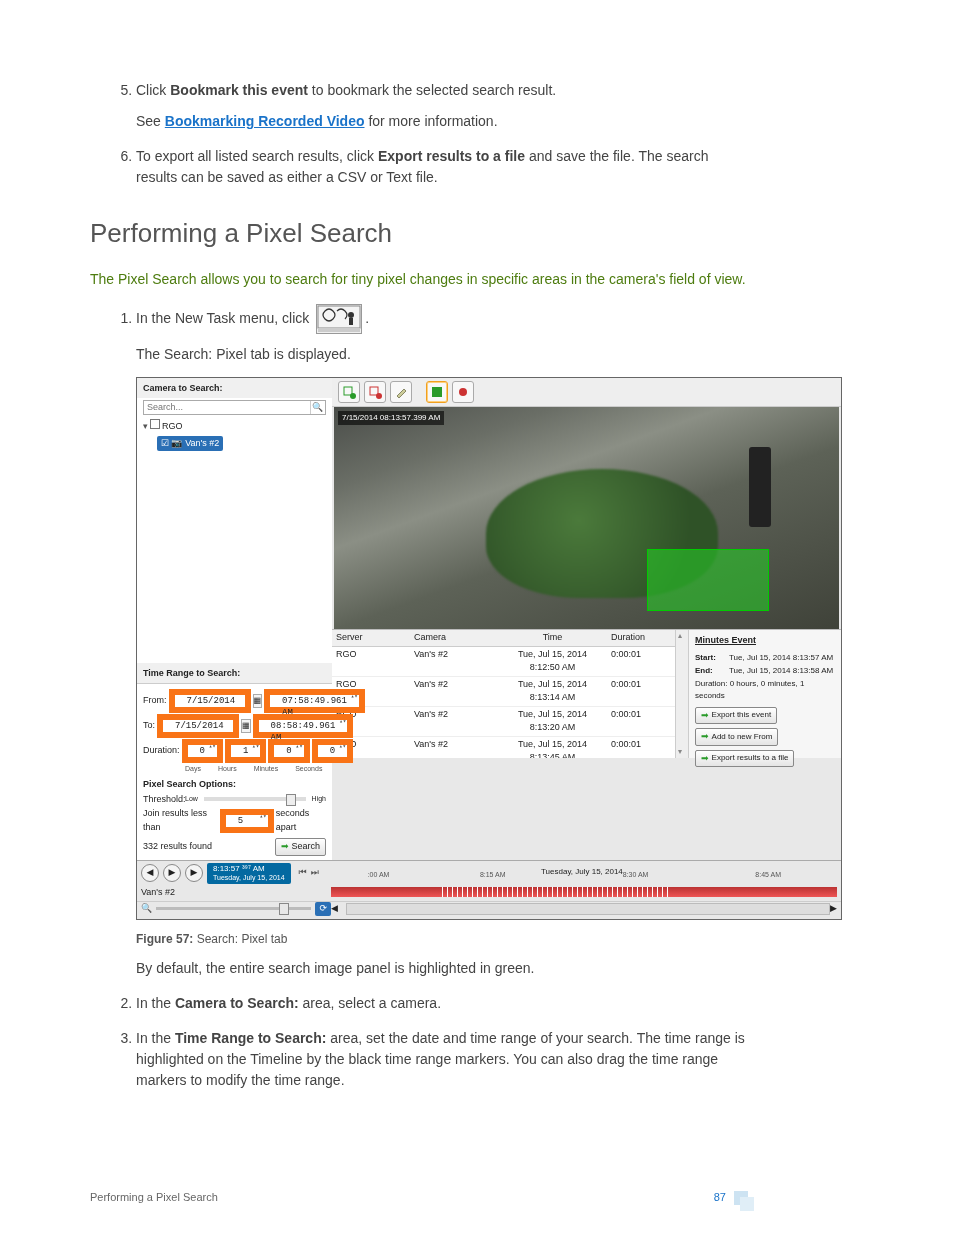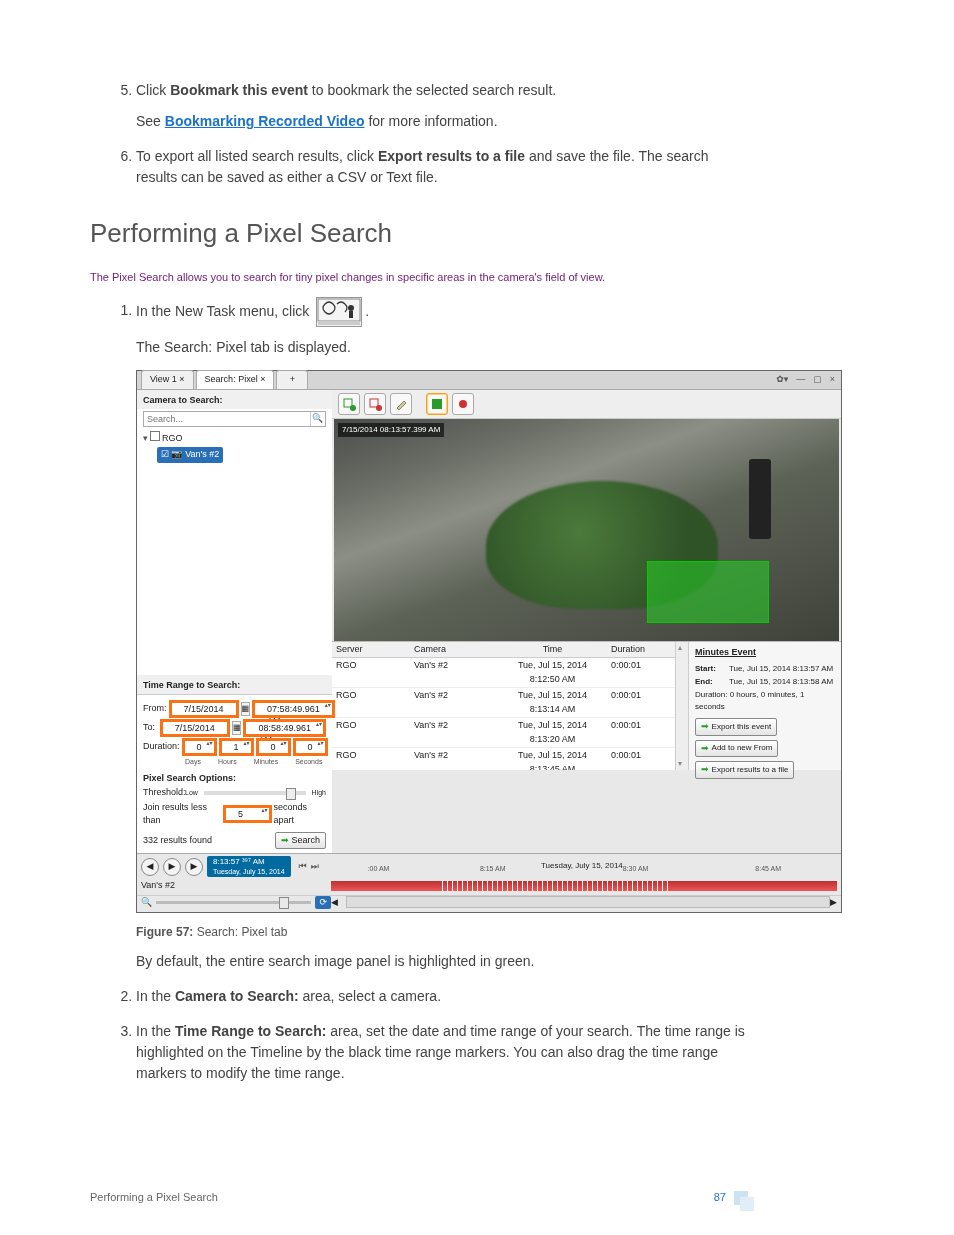--- a/index.html
+++ b/index.html
@@ -116,21 +116,21 @@
   .tree .cam {
     color:#fff; background:#2a6fb5;
     padding:1px 4px; margin-top:2px; display:inline-block;
     border-radius:2px;
   }
   .tree-fill { height:210px; }
 
   .time-range { padding:4px 6px; border-top:1px solid #ccc; }
   .tr-row { display:flex; align-items:center; margin:1px 0; gap:2px; }
   .tr-row label { width:40px; }
-  .field { border:3px solid #f97316; background:#fff; padding:0 12px; height:12px; line-height:12px; }
+  .field { border:6px solid #f97316; background:#fff; padding:0 12px; height:12px; line-height:12px;font-family:Liberation Mono, monospace; }
   .cal-ico { width:14px; height:12px; border:1px solid #aaa; background:#f4f4f4; display:inline-flex; justify-content:center; align-items:center; font-size:8px; }
   .spin { width:46px; position:relative; }
   .spin::after { content:"▴▾"; position:absolute; right:1px; top:-1px; font-size:6px; line-height:6px; color:#555; }
   .dur-box { width:18px; }
   .dur-labels { display:flex; gap:17px; font-size:7px; color:#555; margin-left:42px;}
   .pso-h { font-weight:bold; margin-top:4px; }
   .slider { flex:1; height:4px; background:#ddd; margin:0 4px; position:relative; }
   .slider .thumb{ position:absolute; right:10px; top:-3px; width:8px; height:10px; background:#eee; border:1px solid #888; }
   .results-found { text-align:right; margin-top:4px; display:flex; justify-content:space-between; align-items:center; gap:4px;}
   .btn { border:1px solid #888; padding:1px 5px; background:linear-gradient(#fff,#e4e4e4); border-radius:2px; display:inline-flex; align-items:center; gap:3px;}
@@ -201,50 +201,39 @@
         <span>See </span><a class="link">Bookmarking Recorded Video</a><span> for more information.</span>
       </p>
     </li>
     <li>
       <span>To export all listed search results, click </span><span class="bold">Export results to a file</span><span> and save the file. The search results can be saved as either a CSV or Text file.</span>
     </li>
   </ol>
 
   <h2 class="section-heading">Performing a Pixel Search</h2>
 
-  <p style="font-size:11px;line-height:1.5;color:#701a75;">The Pixel Search allows you to search for tiny pixel changes in specific areas in the camera's field of view.</p>
+  <p style="font-size:14px;line-height:1.5;color:#4d7c0f;">The Pixel Search allows you to search for tiny pixel changes in specific areas in the camera's field of view.</p>
 
   <ol class="doc-list" start="1">
     <li>
       <span>In the New Task menu, click</span>
       <span class="inline-icon">
         <svg viewBox="0 0 44 28">
             <rect x="1" y="1" width="42" height="22" fill="#f4f4f4" stroke="#888"></rect>
             <path d="M8 6 Q12 2 16 6 Q20 10 16 14 Q12 18 8 14 Q4 10 8 6 Z" fill="none" stroke="#333" stroke-width="1.2"></path>
             <path d="M20 6 Q24 2 28 6 Q32 10 28 14" fill="none" stroke="#333" stroke-width="1.2"></path>
             <circle cx="34" cy="10" r="3" fill="#333"></circle>
             <rect x="32" y="13" width="4" height="7" fill="#333"></rect>
             <rect x="1" y="23" width="42" height="4" fill="#ccc"></rect>
           </svg>
       </span><span>.</span>
       <p>The Search: Pixel tab is displayed.</p>
 
       
       <div class="app">
-        <div class="tabbar">
-          <div class="tab">View 1  ×</div>
-          <div class="tab active">Search: Pixel  ×</div>
-          <div class="tab plus">+</div>
-          <div class="window-ctrls">
-            <span>✿▾</span>
-            <span>—</span>
-            <span>▢</span>
-            <span>×</span>
-          </div>
-        </div>
 
         <div class="body">
 
           <div class="left-pane">
             <div class="pane-h">Camera to Search:</div>
             <div class="search-box">
               <input placeholder="Search..." style="">
               <div class="mag">🔍</div>
             </div>
             <div class="tree">

